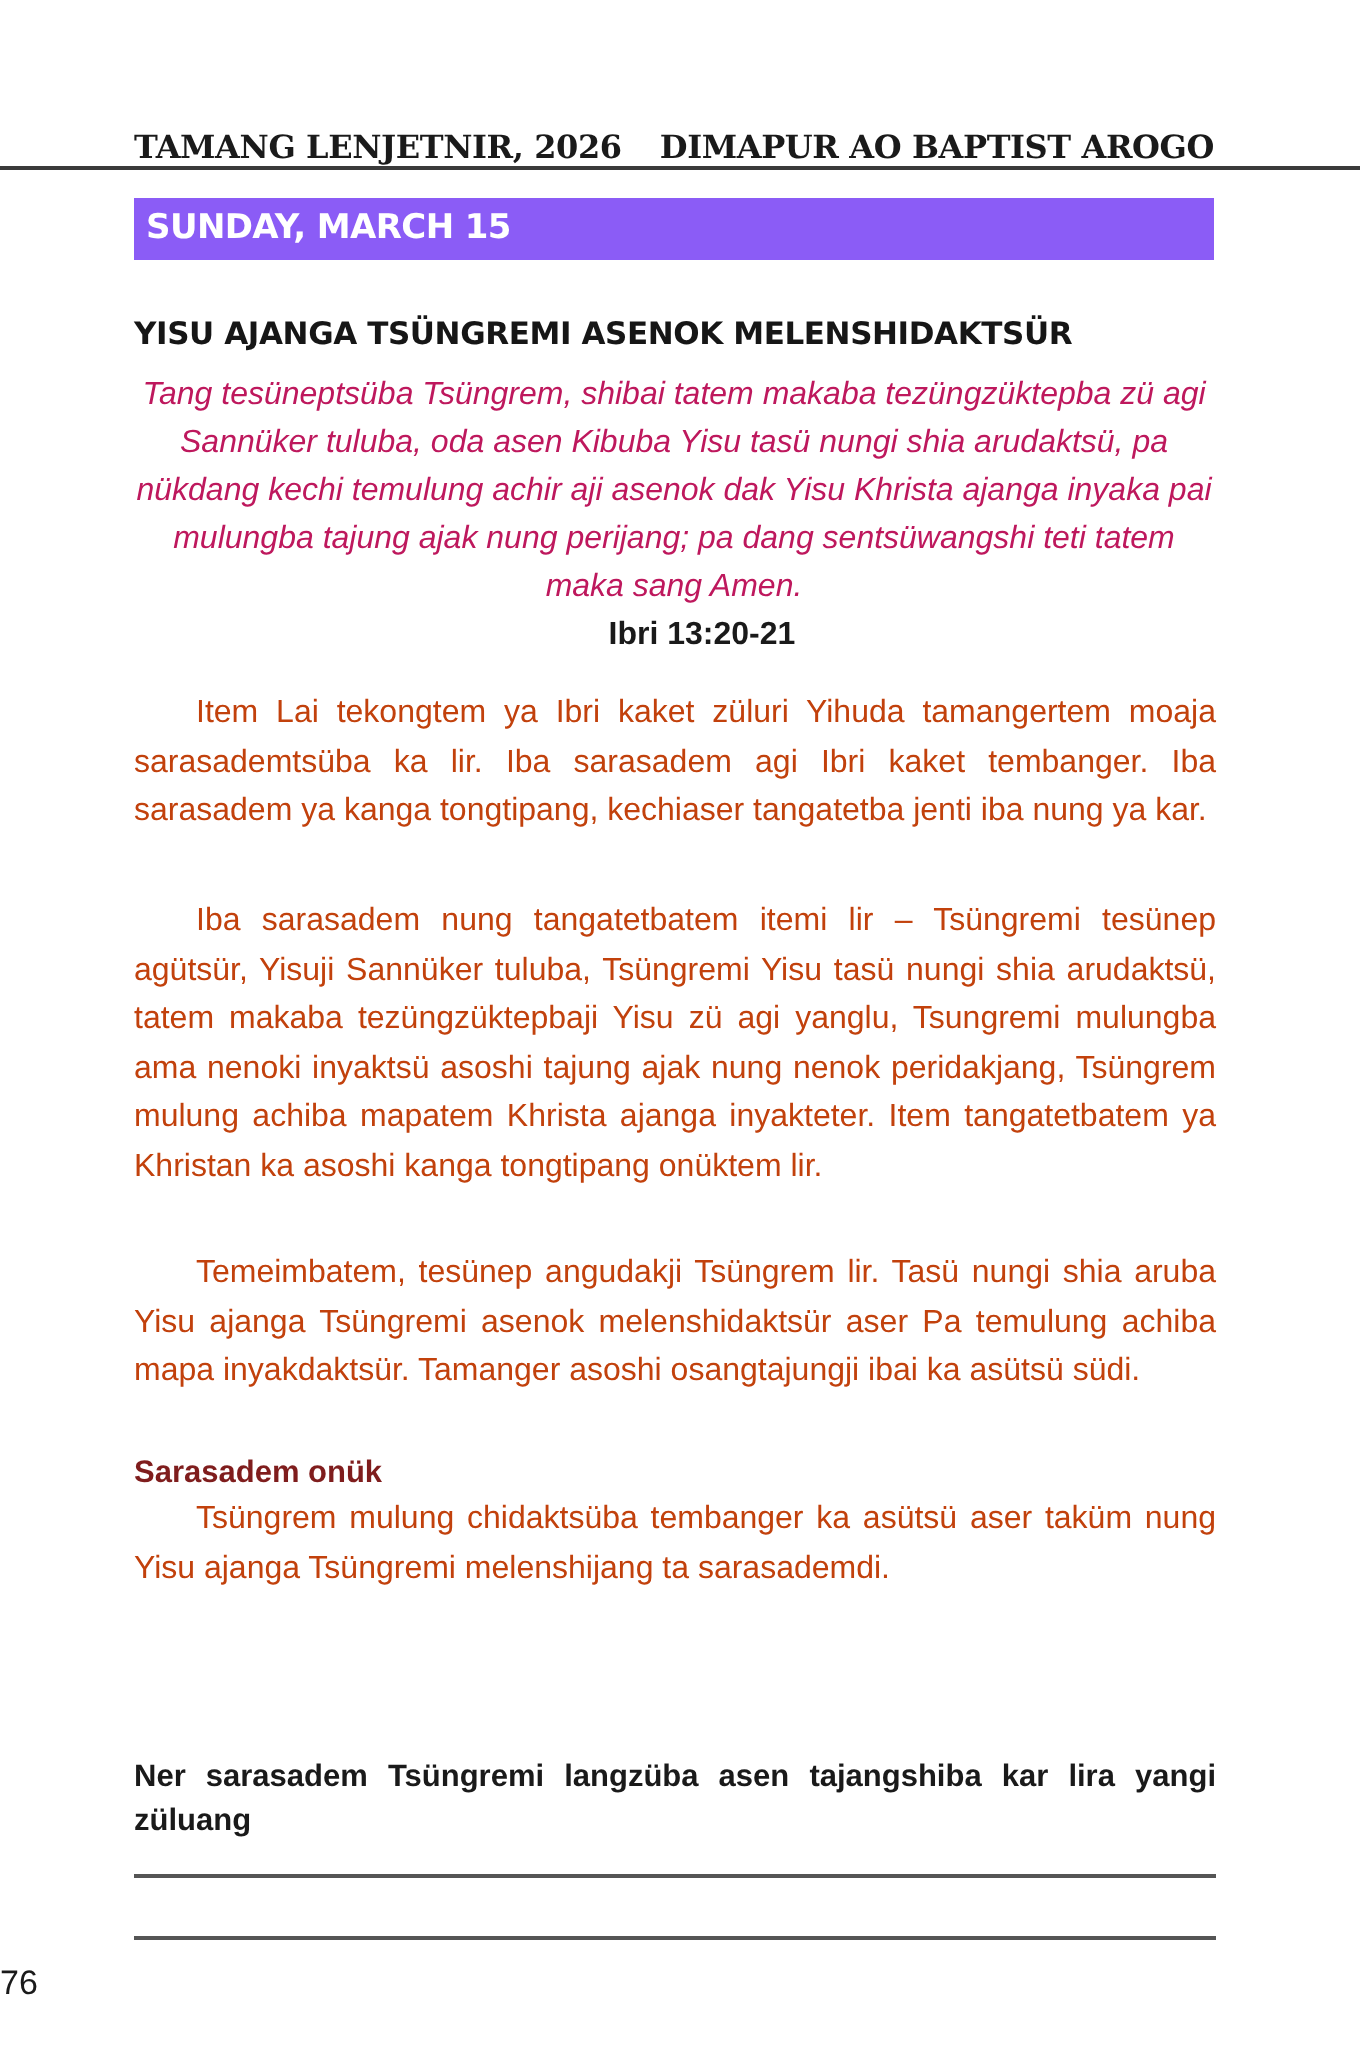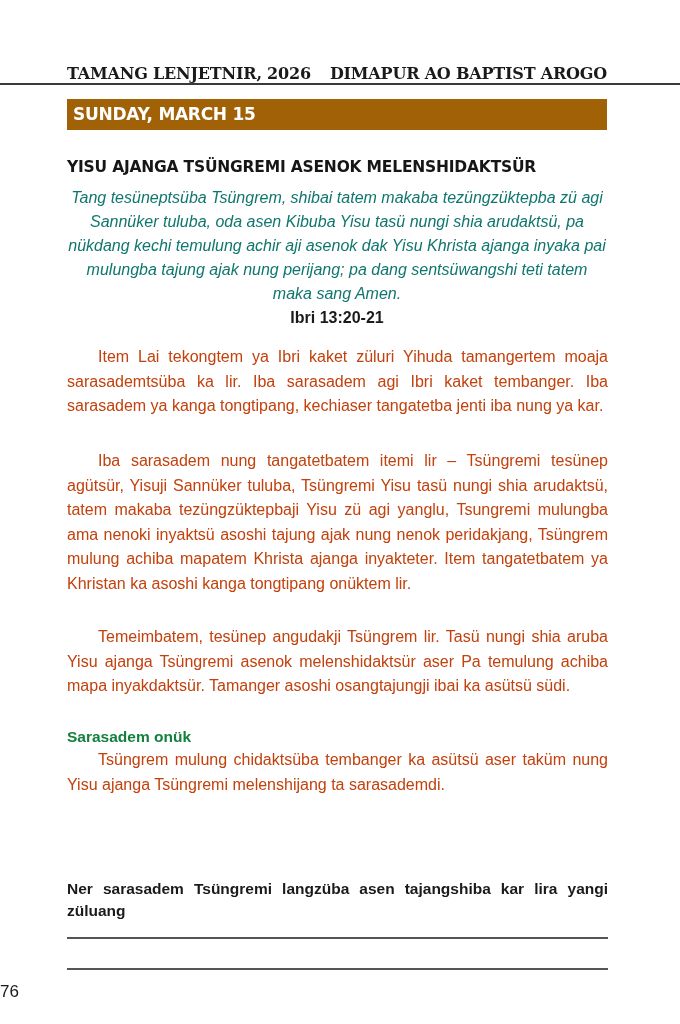--- a/index.html
+++ b/index.html
@@ -6,51 +6,51 @@
   body { width: 680px; height: 1024px; position: relative; overflow: hidden; color: #1a1a1a; }
   .running-head {
     position: absolute; left: 67px; right: 73px; top: 64px;
     display: flex; justify-content: space-between;
     font-family: "DejaVu Serif", serif; font-weight: bold; font-size: 16px;
     letter-spacing: -0.2px; color: #1a1a1a;
   }
   .head-rule { position: absolute; left: 0; right: 0; top: 83px; height: 2px; background: #3a3a3a; }
   .day-bar {
     position: absolute; left: 67px; top: 99px; width: 540px; height: 31px;
-    background: #a16207; color: #ffffff;
+    background: #8b5cf6; color: #ffffff;
     font-family: "DejaVu Sans", sans-serif; font-weight: bold; font-size: 17px;
     letter-spacing: -0.3px; line-height: 31px; padding-left: 6px; box-sizing: border-box;
   }
   .title {
     position: absolute; left: 67px; width: 540px; top: 158px; text-align: left;
     font-family: "DejaVu Sans", sans-serif; font-weight: bold; font-size: 15.5px;
     letter-spacing: -0.2px; color: #161616;
   }
   .verse {
     position: absolute; left: 67px; width: 540px; top: 186px; text-align: center;
     font-family: "Liberation Sans", sans-serif; font-style: italic; font-size: 16px;
-    line-height: 24px; color: #0f766e;
+    line-height: 24px; color: #be185d;
   }
   .ref {
-    position: absolute; left: 67px; width: 540px; top: 309px; text-align: center;
+    position: absolute; left: 81px; width: 540px; top: 309px; text-align: center;
     font-family: "Liberation Sans", sans-serif; font-weight: bold; font-size: 16px;
     color: #1a1a1a;
   }
   .body-text {
     position: absolute; left: 67px; width: 541px;
     font-family: "Liberation Sans", sans-serif; font-size: 16px; line-height: 24.5px;
     text-align: justify; color: #c2410c;
   }
   .body-text p { margin: 0 0 9px 0; text-indent: 31px; }
   .p1 { top: 345px; }
   .p2 { top: 449px; }
   .p3 { top: 625px; }
   .sub-head {
     position: absolute; left: 67px; top: 728px;
-    font-family: "Liberation Sans", sans-serif; font-weight: bold; font-size: 15.5px; color: #15803d;
+    font-family: "Liberation Sans", sans-serif; font-weight: bold; font-size: 15.5px; color: #7f1d1d;
   }
   .p4 { top: 748px; }
   .question {
     position: absolute; left: 67px; width: 541px; top: 878px;
     font-family: "Liberation Sans", sans-serif; font-weight: bold; font-size: 15.5px;
     line-height: 22px; text-align: justify; text-align-last: left; color: #1a1a1a;
   }
   .answer-line { position: absolute; left: 67px; width: 541px; height: 1.5px; background: #555555; }
   .line1 { top: 937px; }
   .line2 { top: 968px; }

